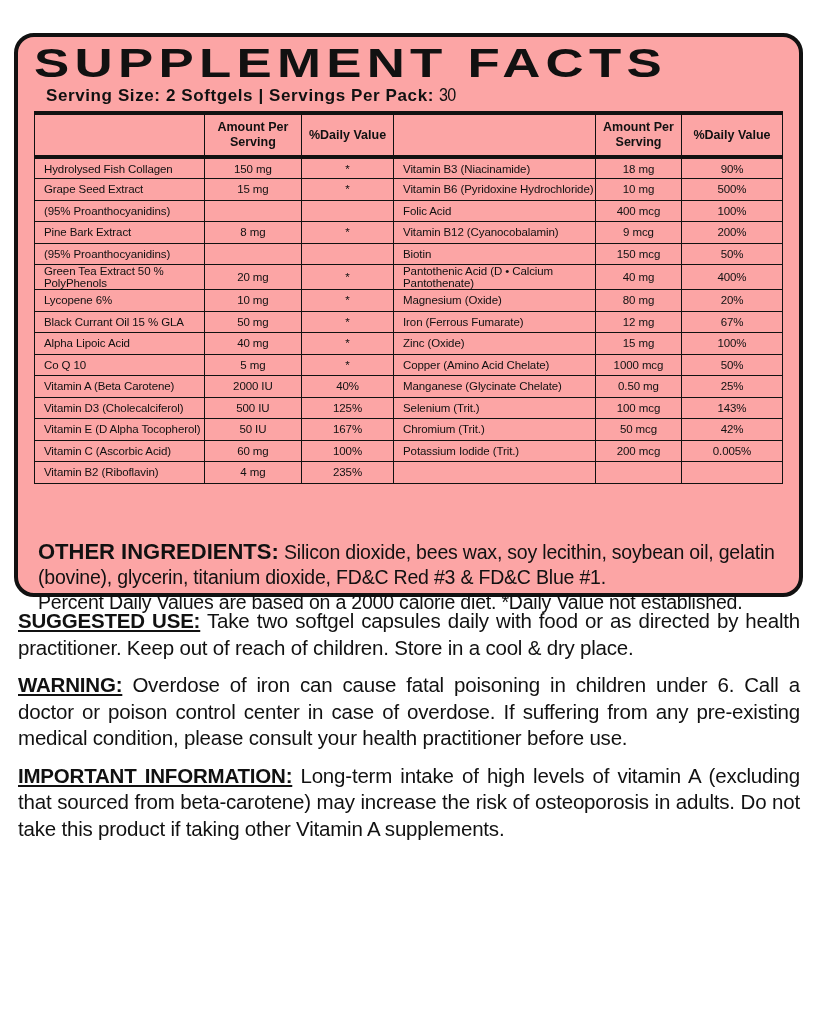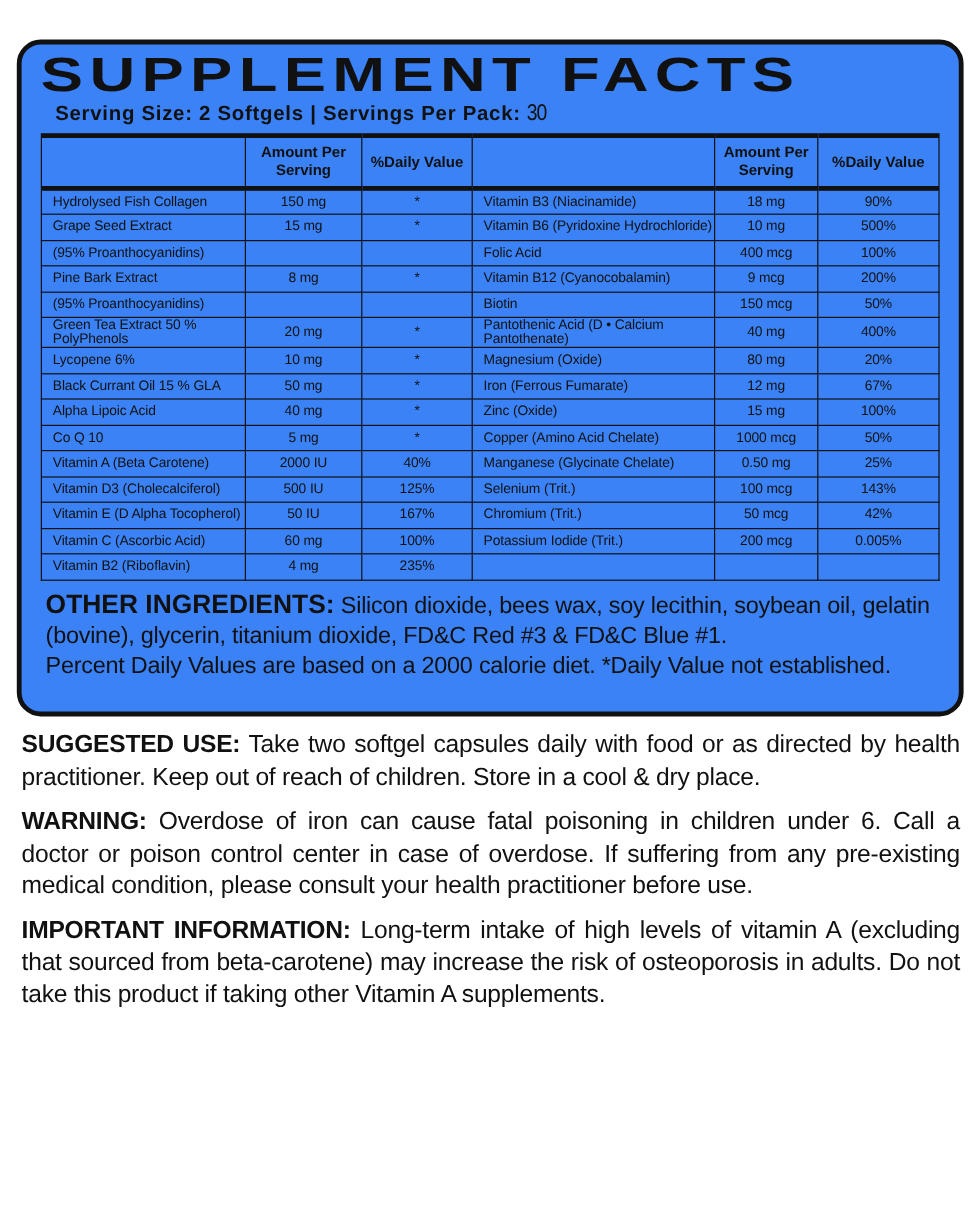--- a/index.html
+++ b/index.html
@@ -18,21 +18,21 @@
   }
 
   
   .facts-frame {
     position: absolute;
     left: 14px; top: 33px;
     width: 789px; height: 564px;
     border: 4px solid #111;
     border-radius: 20px;
     padding: 4px 16px 0 16px;
-    background: #3b82f6;
+    background: #fca5a5;
   }
 
   .title {
     display: inline-block;
     font-size: 40px;
     font-weight: 800;
     letter-spacing: 4px;
     line-height: 40px;
     white-space: nowrap;
     transform: scaleX(1.32);
@@ -88,41 +88,42 @@
   }
   table.facts td.name { text-align: left; padding-left: 9px; }
   table.facts td.amount, table.facts td.dv { text-align: center; }
 
   
   .other-ingredients {
     padding: 7px 4px 0 4px;
     font-size: 19.5px;
     line-height: 25px;
     letter-spacing: -0.2px;
+    margin-top: 48px;
   }
   .other-ingredients .lead {
     font-weight: 800;
     font-size: 22px;
     letter-spacing: 0;
   }
 
   
   .sections {
     position: absolute;
     left: 18px; top: 608px;
     width: 782px;
   }
   .section {
     font-size: 20.5px;
     line-height: 26.5px;
     letter-spacing: -0.2px;
     text-align: justify;
     margin-bottom: 11px;
   }
-  .section .lead { font-weight: 800; }
+  .section .lead { font-weight: 800; text-decoration: underline; }
 
   
   .disclaimer-box {
     position: absolute;
     left: 97px; top: 923px;
     width: 650px;
     border: 3px solid #111;
     text-align: center;
     padding: 2px 8px 4px 8px;
   }

